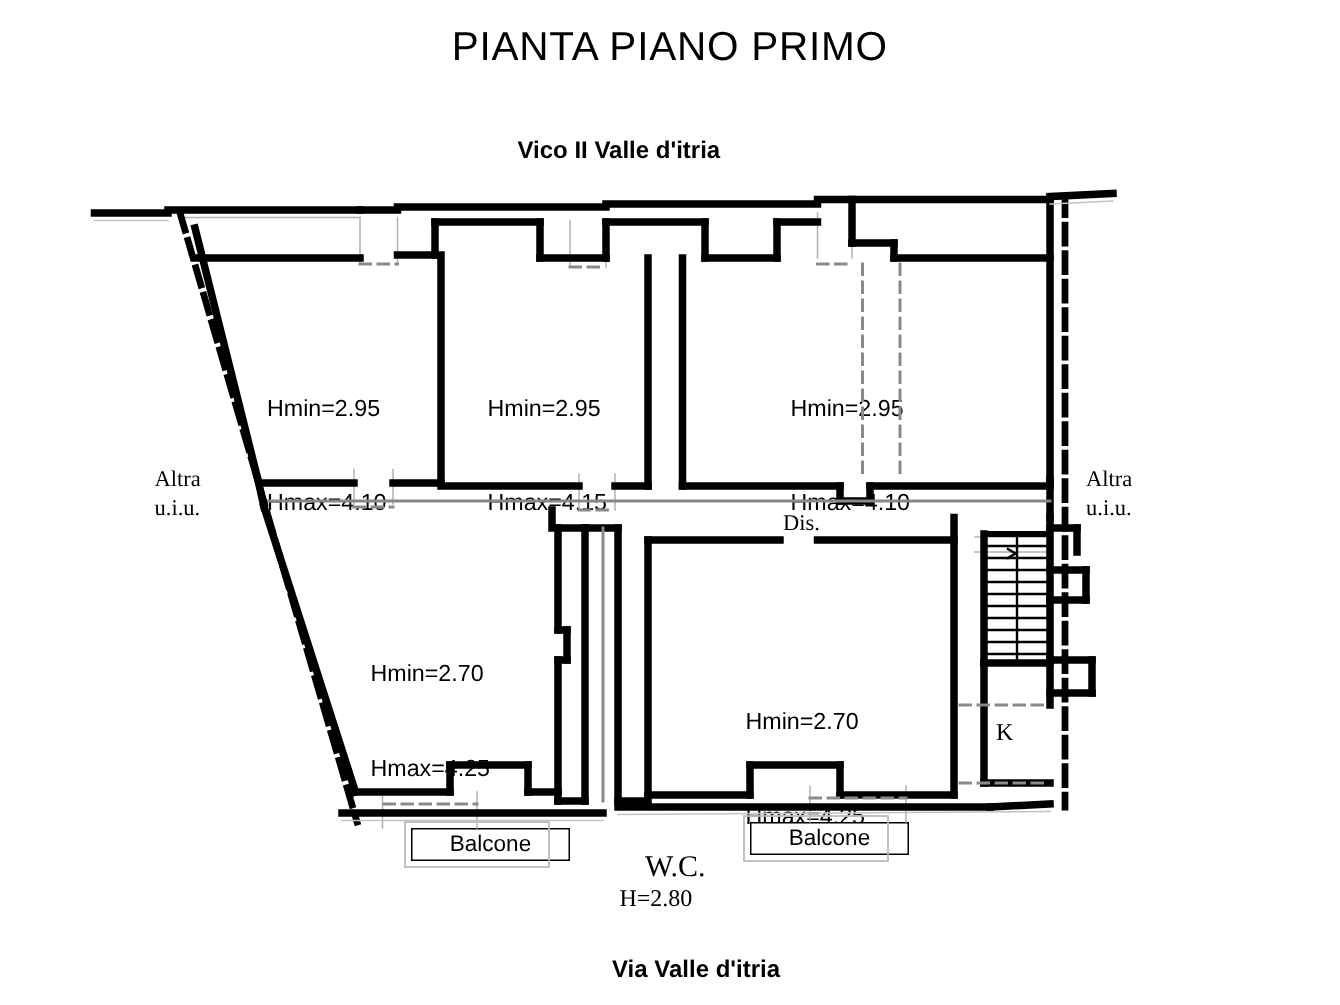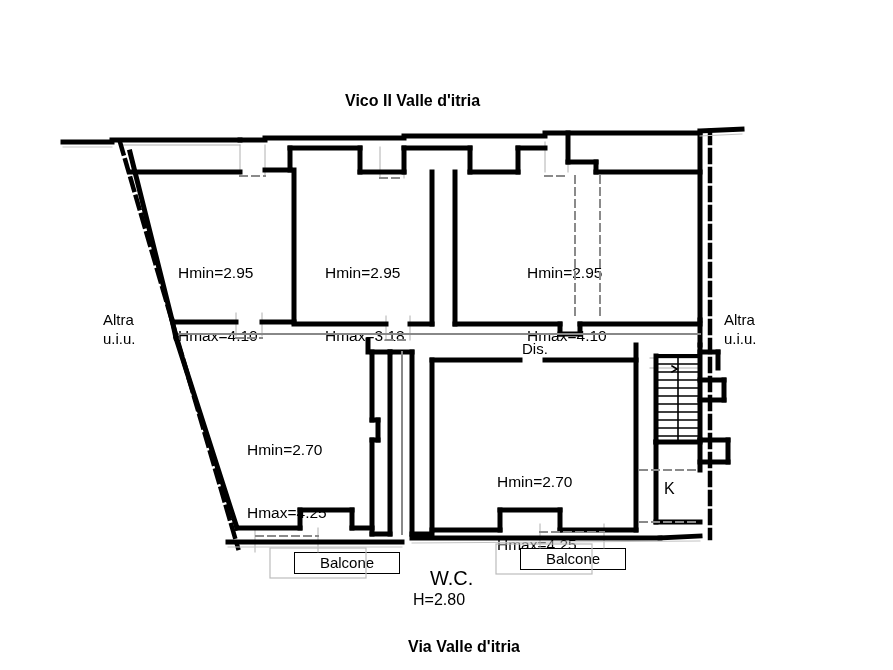--- a/index.html
+++ b/index.html
@@ -1,47 +1,48 @@
 <!DOCTYPE html>
 <html><head>
 <meta charset="utf-8">
 <style>
   html,body{margin:0;padding:0;background:#ffffff;}
   body{width:893px;height:670px;overflow:hidden;
        font-family:"Liberation Sans", sans-serif;color:#000;}
   #root{position:relative;width:893px;height:670px;background:#fff;}
   #plan{position:absolute;left:0;top:0;width:893px;height:670px;}
   .ttl{position:absolute;width:100%;text-align:center;font-size:27px;letter-spacing:.5px;}
-  .lbl{position:absolute;font-size:15px;white-space:pre;line-height:1.25;}
+  .lbl{position:absolute;font-size:15px;white-space:pre;line-height:1.25;font-family:Liberation Serif, serif;}
   .roomtxt{position:absolute;font-size:15.5px;line-height:1.35;white-space:pre;}
   .boxlbl{position:absolute;font-size:15px;text-align:center;
-          border:1.6px solid #000;background:#fff;padding:1px 8px 2px;margin-left:20px;}
+          border:1.6px solid #000;background:#fff;padding:1px 8px 2px;}
   .streetlbl{position:absolute;font-size:16px;font-weight:bold;white-space:nowrap;}
 </style>
 </head>
 <body>
 
 <div id="root">
 
+  <div class="ttl" style="left:0;top:16px;">PIANTA PIANO PRIMO</div>
 
   <div class="streetlbl" style="left:345px;top:92px;">Vico II Valle d'itria</div>
   <div class="streetlbl" style="left:408px;top:638px;">Via Valle d'itria</div>
 
   <div class="lbl" style="left:103px;top:311px;">Altra
 u.i.u.</div>
   <div class="lbl" style="left:724px;top:311px;">Altra
 u.i.u.</div>
 
   <div class="roomtxt" style="left:178px;top:221px;">
     <div>Hmin=2.95</div>
     <div>Hmax=4.10</div>
   </div>
   <div class="roomtxt" style="left:325px;top:221px;">
     <div>Hmin=2.95</div>
-    <div>Hmax=3.18</div>
+    <div>Hmax=4.15</div>
   </div>
   <div class="roomtxt" style="left:527px;top:221px;">
     <div>Hmin=2.95</div>
     <div>Hmax=4.10</div>
   </div>
   <div class="roomtxt" style="left:247px;top:398px;">
     <div>Hmin=2.70</div>
     <div>Hmax=4.25</div>
   </div>
   <div class="roomtxt" style="left:497px;top:430px;">

